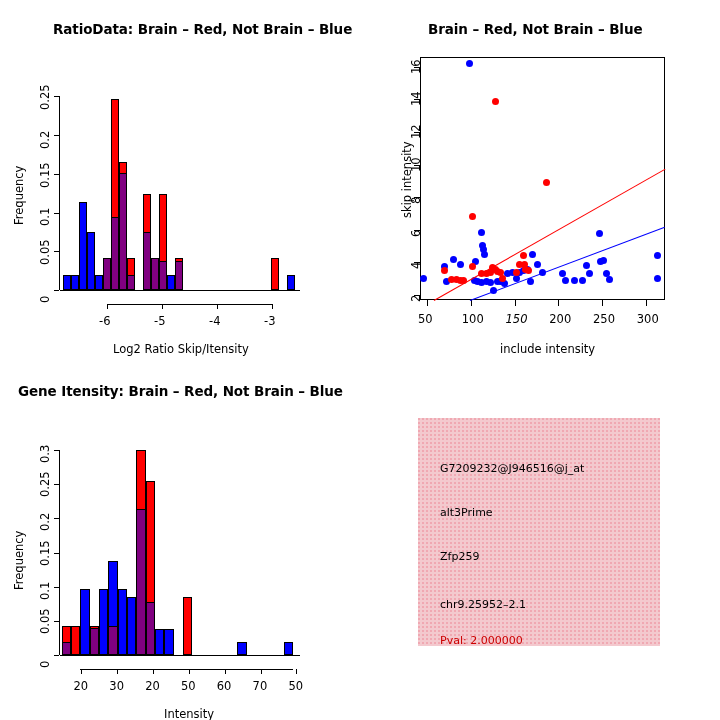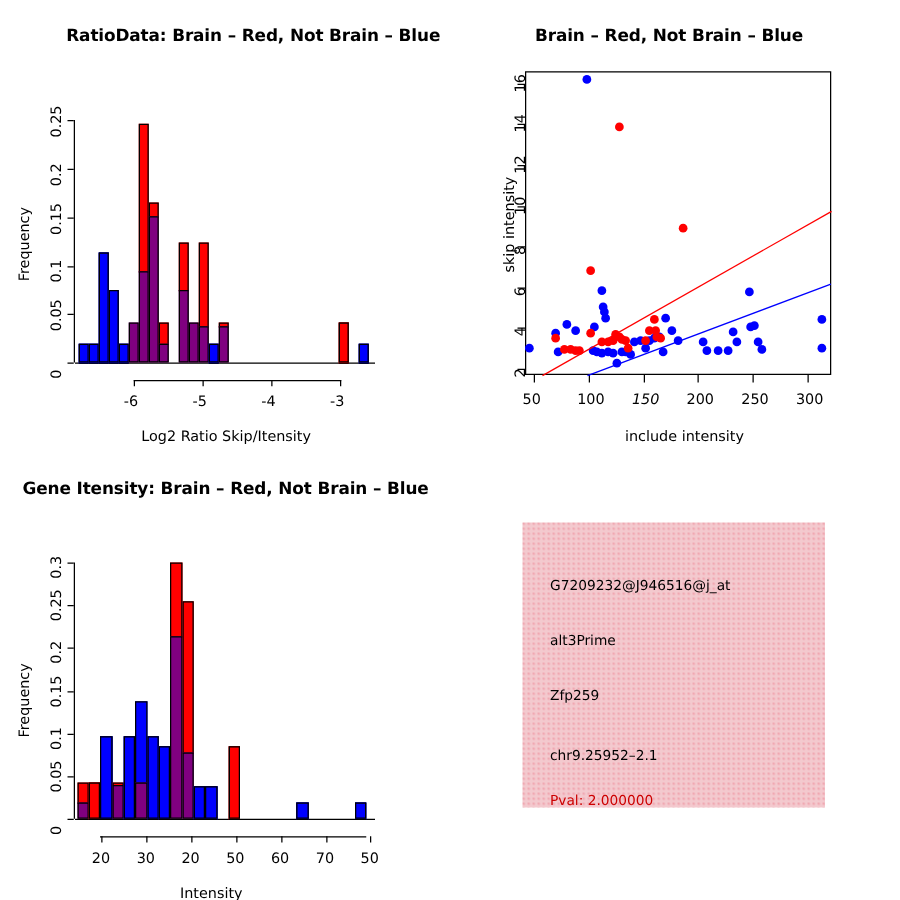--- a/index.html
+++ b/index.html
@@ -226,21 +226,21 @@
         <div class="regline" style="left: 434px; top: 300px; width: 265.701px; border-top-color: rgb(255, 0, 0); transform: rotate(-29.6111deg);"></div>
         <div class="regline" style="left: 469.875px; top: 300px; width: 208.47px; border-top-color: rgb(0, 0, 255); transform: rotate(-20.612deg);"></div>
       </div>
   </div>
 
   <div class="panel" id="p3">
     <div class="ptitle" style="left:18px;top:383px;">Gene Itensity: Brain – Red, Not Brain – Blue</div>
 
     <div class="axlabel vrot" style="left:12px;top:590px;">Frequency</div>
 
-    <div class="axlabel" style="left:144px;top:707px;">Intensity</div>
+    <div class="axlabel" style="left:164px;top:707px;">Intensity</div>
 
     <div class="axisline" style="left:59px;top:450px;width:1px;height:205px;"></div>
     <div class="tickh" style="left:54px;top:655px;width:5px;"></div>
     <div class="tickh" style="left:54px;top:621px;width:5px;"></div>
     <div class="tickh" style="left:54px;top:587px;width:5px;"></div>
     <div class="tickh" style="left:54px;top:553px;width:5px;"></div>
     <div class="tickh" style="left:54px;top:518px;width:5px;"></div>
     <div class="tickh" style="left:54px;top:484px;width:5px;"></div>
     <div class="tickh" style="left:54px;top:450px;width:5px;"></div>
 

